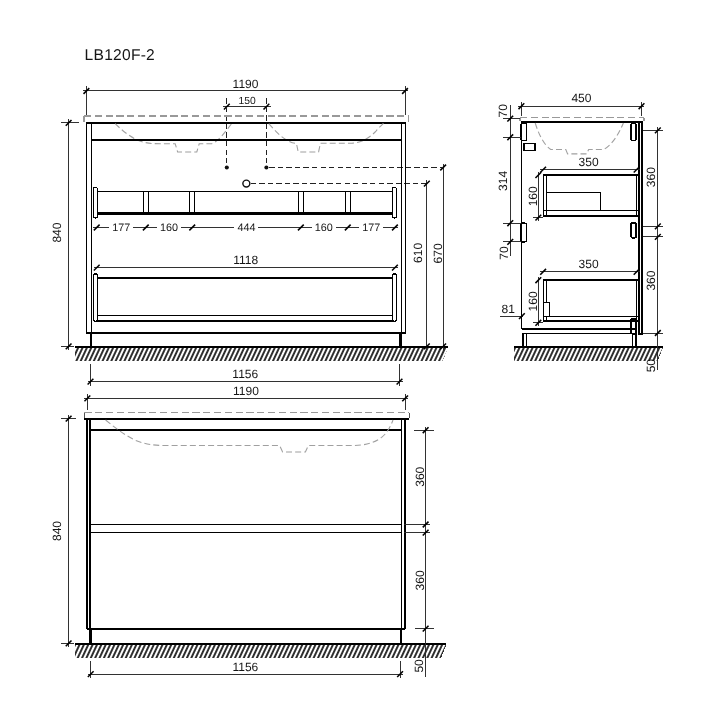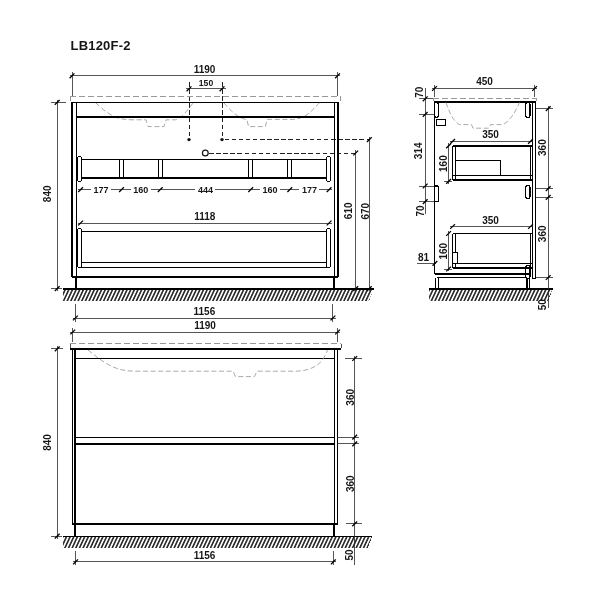--- a/index.html
+++ b/index.html
@@ -1,16 +1,16 @@
 <!DOCTYPE html>
 <html><head>
 <meta charset="utf-8">
 <style>
 html,body{margin:0;padding:0;background:#fff;}
-#page{width:600px;height:600px;position:relative;background:#fff;font-weight:bold;}
+#page{width:600px;height:600px;position:relative;background:#fff;}
 svg{position:absolute;left:0;top:0;}
 text{font-family:"Liberation Sans",sans-serif;fill:#161616;}
 .dim{font-size:10px;}
 .dimS{font-size:9px;}
 .dimT{font-size:8.6px;}
 .ttl{font-size:13px;letter-spacing:.2px;}
 </style>
 </head>
 <body>
 <div id="page">

